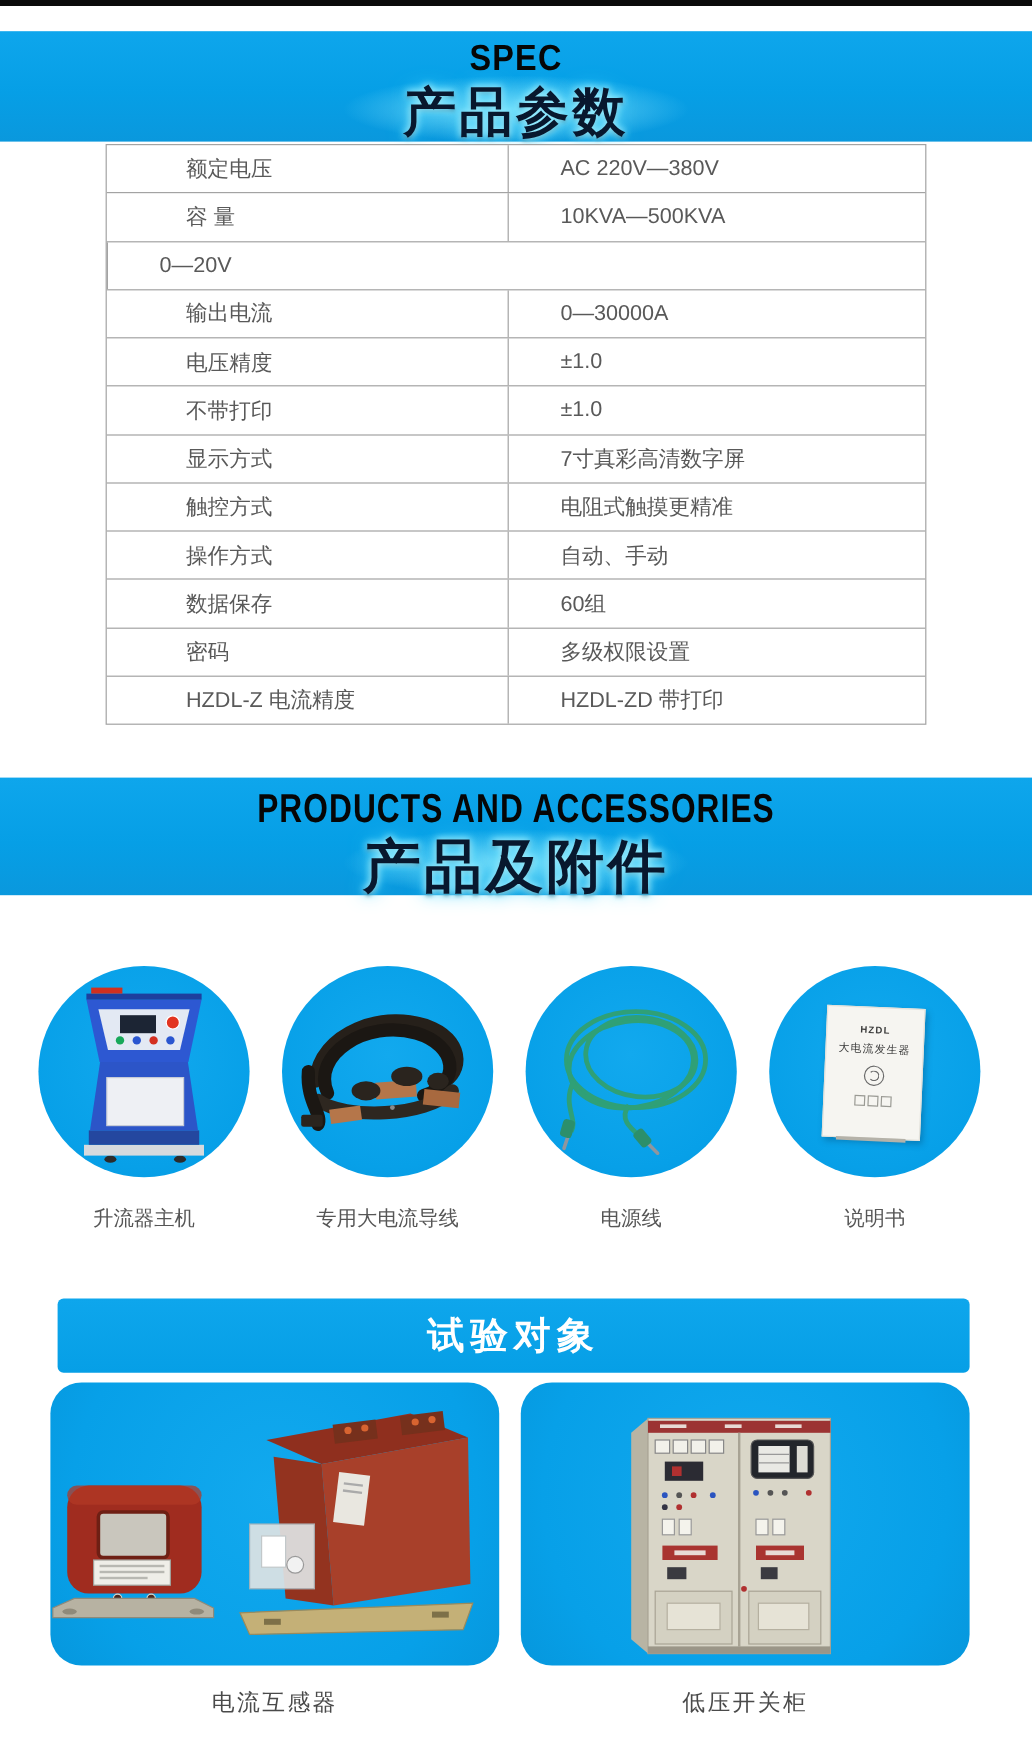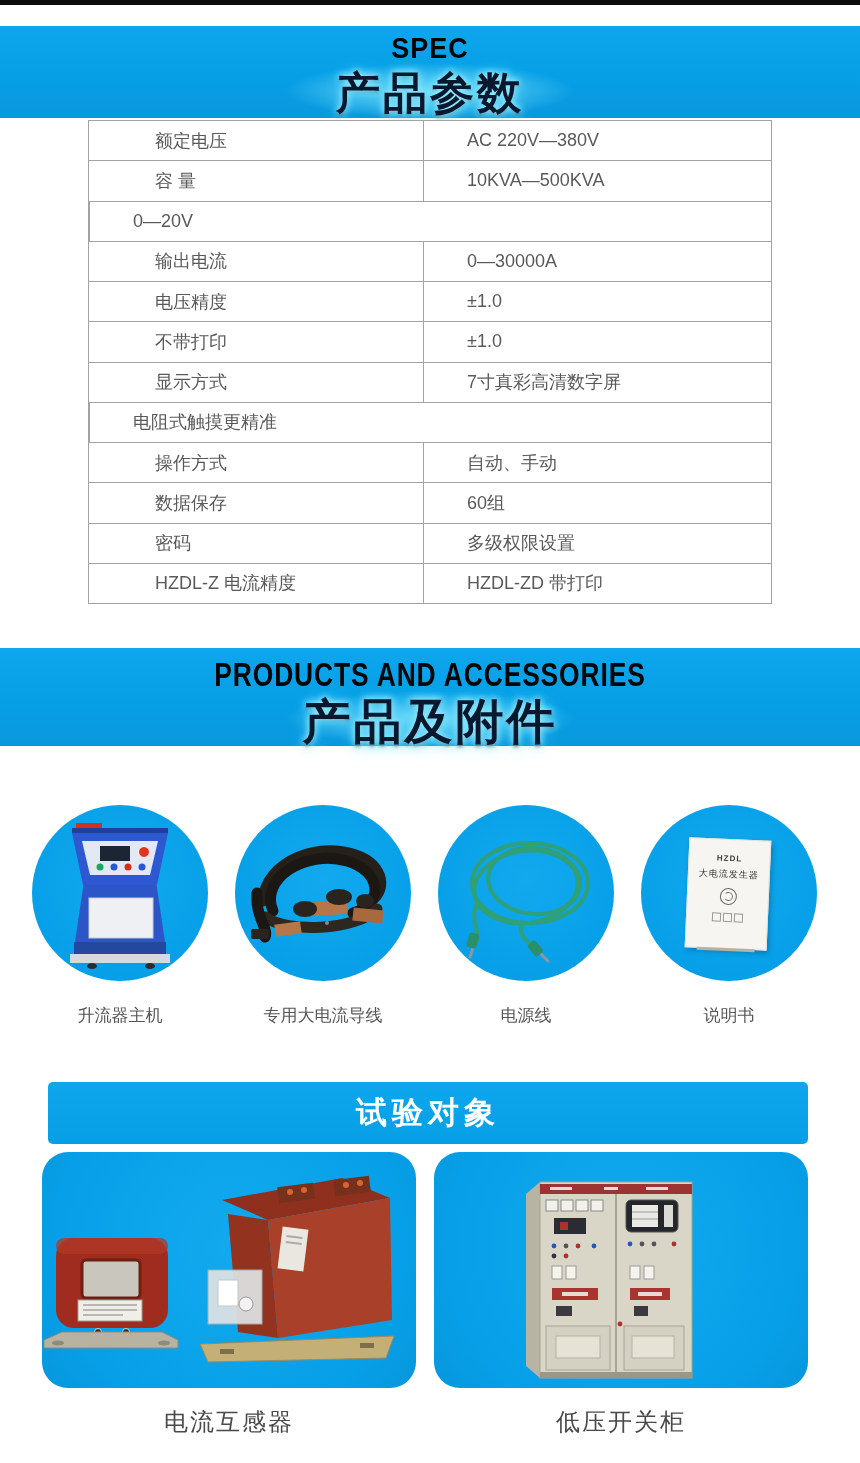--- a/index.html
+++ b/index.html
@@ -56,21 +56,21 @@
 
   
   .test-bar{left:48px;top:1082px;width:760px;height:62px;border-radius:5px;
             background:linear-gradient(180deg,#0ea6ec,#069fe6);
             display:flex;align-items:center;justify-content:center;}
   .test-bar-title{color:#ffffff;font-size:31px;font-weight:bold;letter-spacing:5px;}
   .test-card{top:1152px;width:374px;height:236px;border-radius:26px;overflow:hidden;
              background:radial-gradient(circle at 50% 40%,#12a9ee 0%,#07a0e8 72%,#0697dd 100%);}
   .tc1{left:42px;}.tc2{left:434px;}
   .test-card svg{position:absolute;left:0;top:0;width:374px;height:236px;}
-  .test-label{top:1406px;width:374px;text-align:center;font-size:24px;color:#4a4a4a;letter-spacing:2px;}
+  .test-label{top:1406px;width:374px;text-align:center;font-size:19px;color:#4a4a4a;letter-spacing:2px;}
   .tl1{left:42px;}.tl2{left:434px;}
 </style>
 </head>
 <body>
 
 <div id="page">
 
   <div class="abs top-strip"></div>
 
   <div class="abs band band1">
@@ -101,20 +101,21 @@
     </div>
     <div class="spec-row">
       <div class="spec-cell spec-label">不带打印</div>
       <div class="spec-cell spec-value">±1.0</div>
     </div>
     <div class="spec-row">
       <div class="spec-cell spec-label">显示方式</div>
       <div class="spec-cell spec-value">7寸真彩高清数字屏</div>
     </div>
     <div class="spec-row">
+      <div class="spec-cell spec-label">触控方式</div>
       <div class="spec-cell spec-value">电阻式触摸更精准</div>
     </div>
     <div class="spec-row">
       <div class="spec-cell spec-label">操作方式</div>
       <div class="spec-cell spec-value">自动、手动</div>
     </div>
     <div class="spec-row">
       <div class="spec-cell spec-label">数据保存</div>
       <div class="spec-cell spec-value">60组</div>
     </div>

